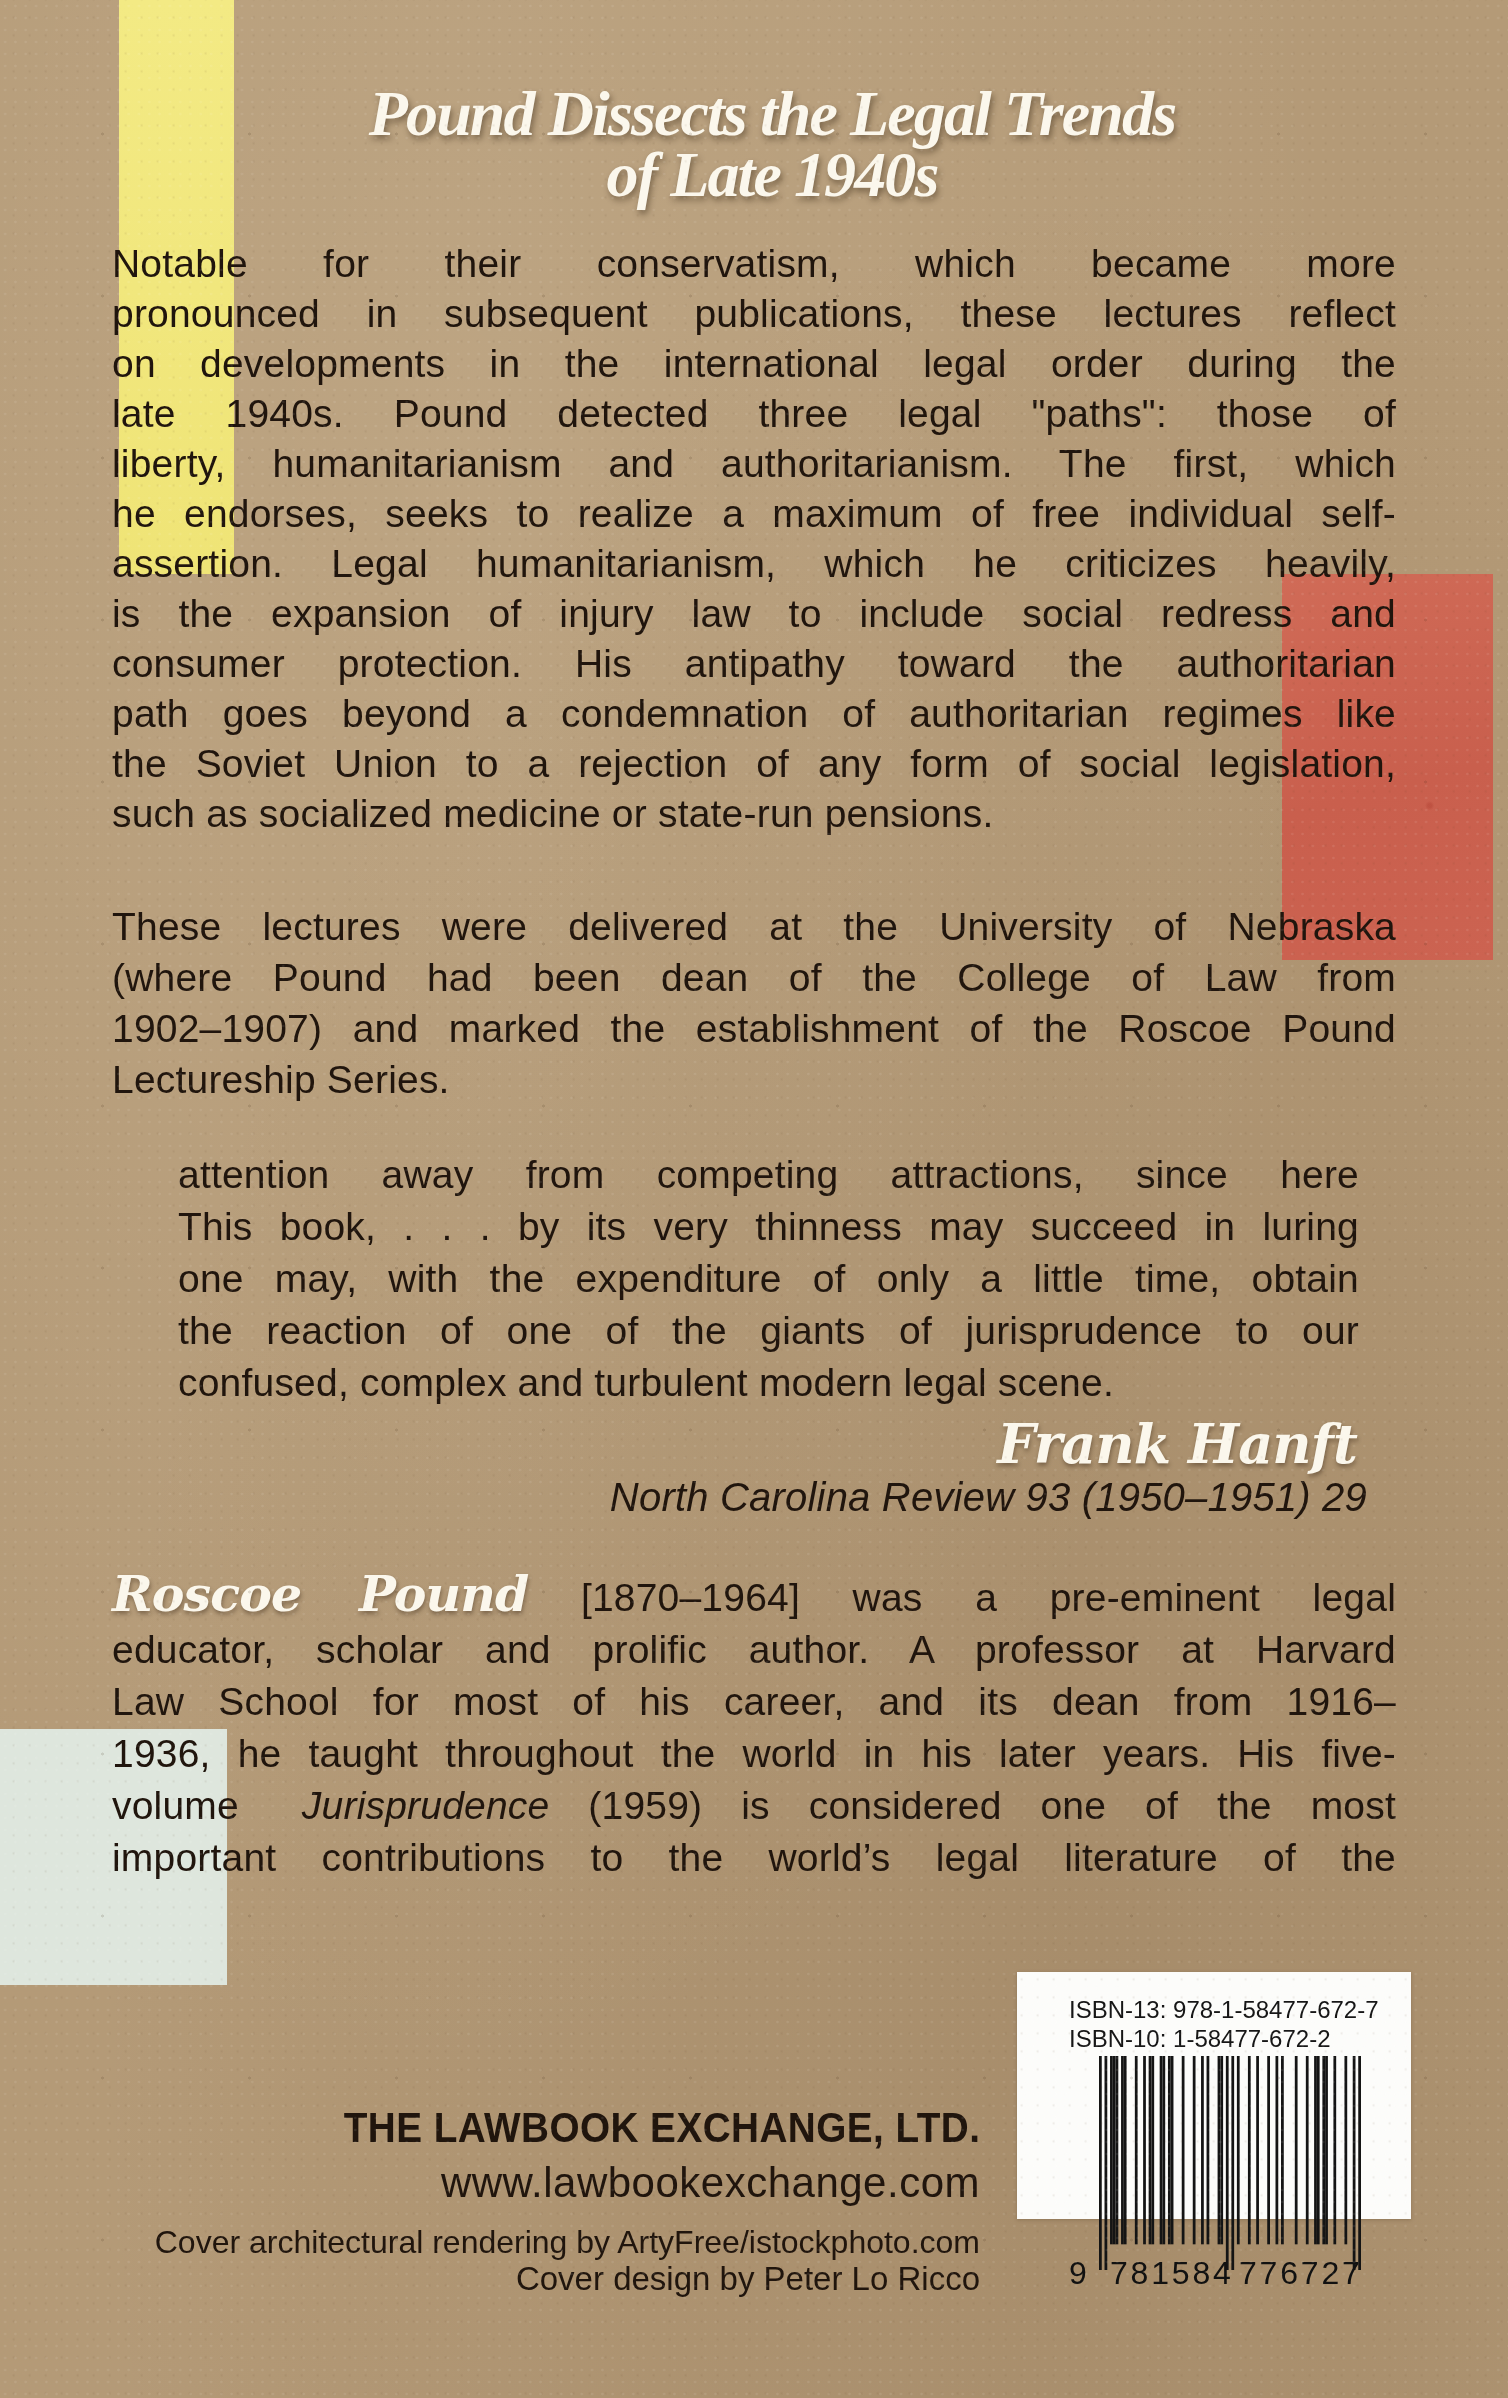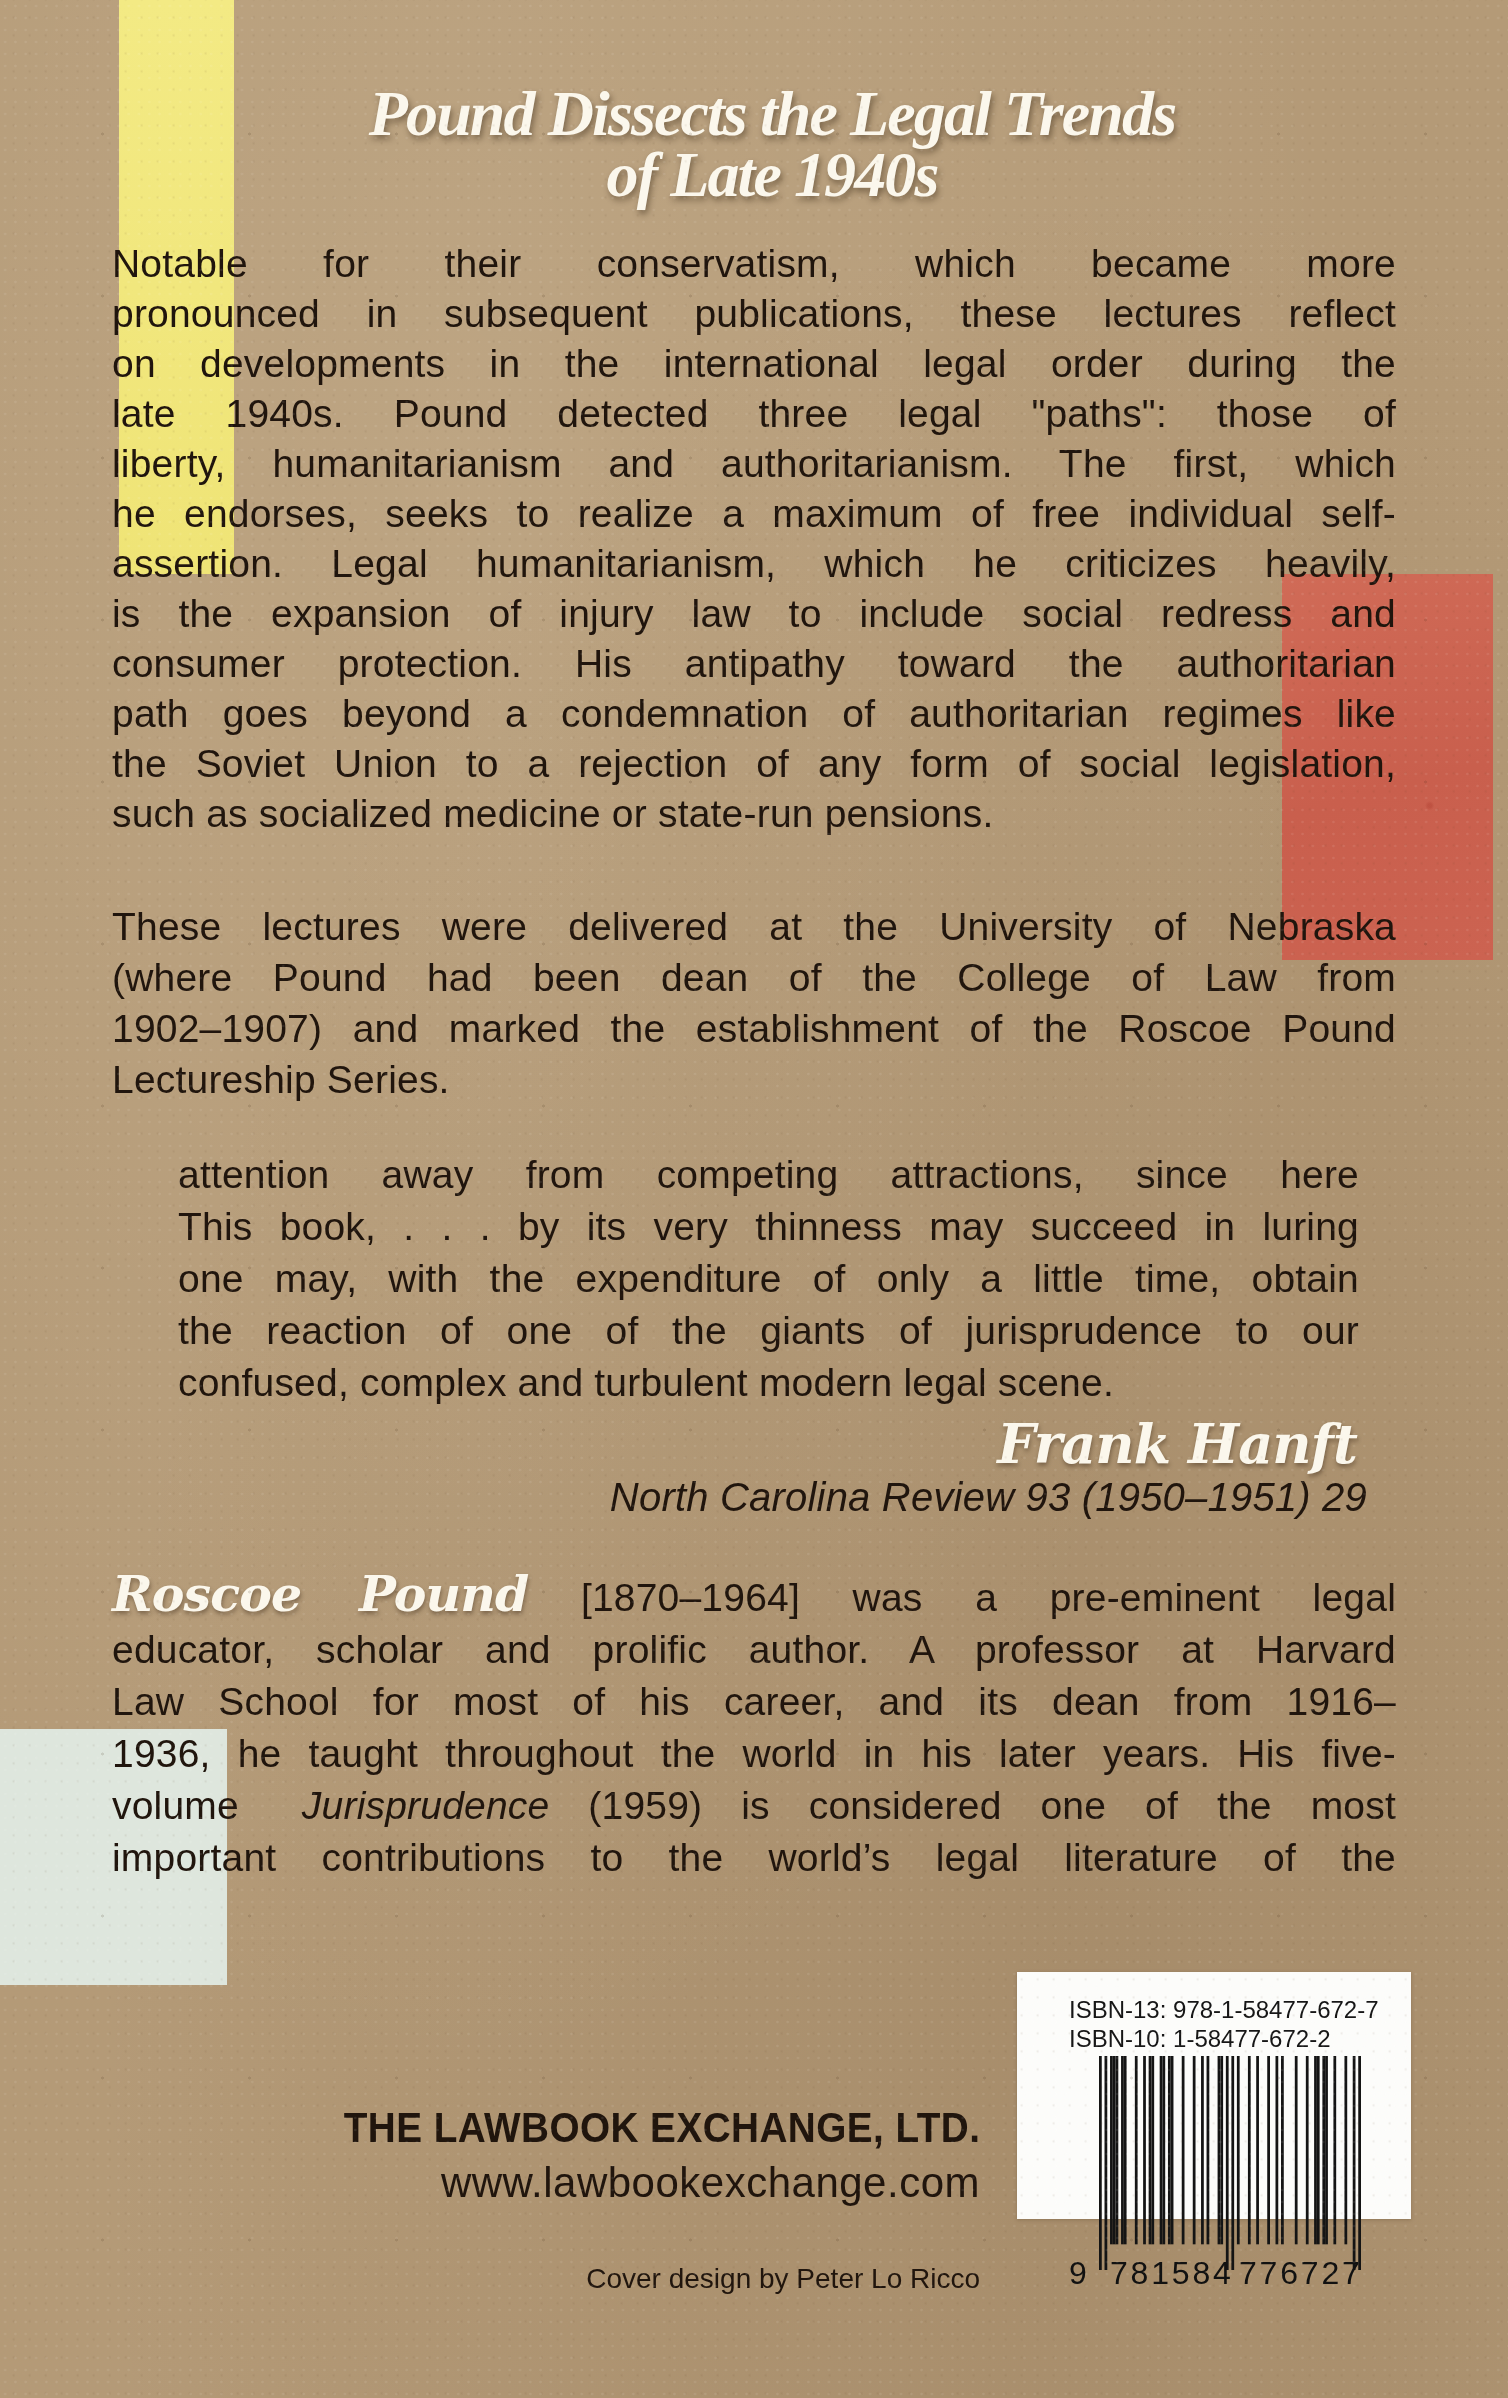--- a/index.html
+++ b/index.html
@@ -69,21 +69,21 @@
   .attr-src{
     right:141px;top:1475px;font-style:italic;font-size:40px;line-height:45px;
     text-align:right;letter-spacing:0.2px;
   }
 
   .pub{right:528px;text-align:right;}
   .pub-name{top:2101px;font-weight:bold;font-size:43px;line-height:52px;}
   .pub-name span{display:inline-block;transform:scaleX(.9);transform-origin:right center;letter-spacing:0.5px;}
   .pub-site{top:2157px;font-size:42px;line-height:52px;letter-spacing:0.5px;}
   .pub-credit1{top:2224px;font-size:32px;line-height:37px;}
-  .pub-credit2{top:2260px;font-size:28px;line-height:37px;}
+  .pub-credit2{top:2260px;font-size:33px;line-height:37px;}
 
   .isbn-box{
     left:1017px;top:1972px;width:394px;height:247px;background:#fcfcfa;
     box-shadow:0 0.9px 3.7px rgba(60,40,20,.25);z-index:4;
   }
   .isbn-lines{position:absolute;left:52px;top:22.5px;font-size:24px;line-height:29px;color:#161616;}
   .barcode{position:absolute;left:82px;top:84px;width:262px;height:214px;}
   .barcode svg{display:block;width:100%;height:100%;}
   .digits{position:absolute;top:283px;left:0;width:100%;height:37px;color:#111;font-size:32px;line-height:37px;}
   .digits .d9{position:absolute;left:52px;}
@@ -141,20 +141,21 @@
       <div class="line"><span class="fatface">Roscoe Pound</span><span> [1870–1964] was a pre-eminent legal</span></div>
       <div class="line"><span>educator, scholar and prolific author. A professor at Harvard</span></div>
       <div class="line"><span>Law School for most of his career, and its dean from 1916–</span></div>
       <div class="line"><span>1936, he taught throughout the world in his later years. His five-</span></div>
       <div class="line"><span>volume </span><span class="italic">Jurisprudence</span><span> (1959) is considered one of the most</span></div>
       <div class="line"><span>important contributions to the world’s legal literature of the</span></div>
     </div>
 
   <div class="layer pub pub-name"><span>THE LAWBOOK EXCHANGE, LTD.</span></div>
   <div class="layer pub pub-site">www.lawbookexchange.com</div>
+  <div class="layer pub pub-credit1">Cover architectural rendering by ArtyFree/istockphoto.com</div>
   <div class="layer pub pub-credit2">Cover design by Peter Lo Ricco</div>
 
   <div class="layer isbn-box">
     <div class="isbn-lines">
       <div>ISBN-13: 978-1-58477-672-7</div>
       <div>ISBN-10: 1-58477-672-2</div>
     </div>
     <div class="barcode">
       <svg viewBox="0 0 95 100" preserveAspectRatio="none" xmlns="http://www.w3.org/2000/svg">
           <rect x="0" y="0" width="1" height="100" fill="#141414"></rect>

